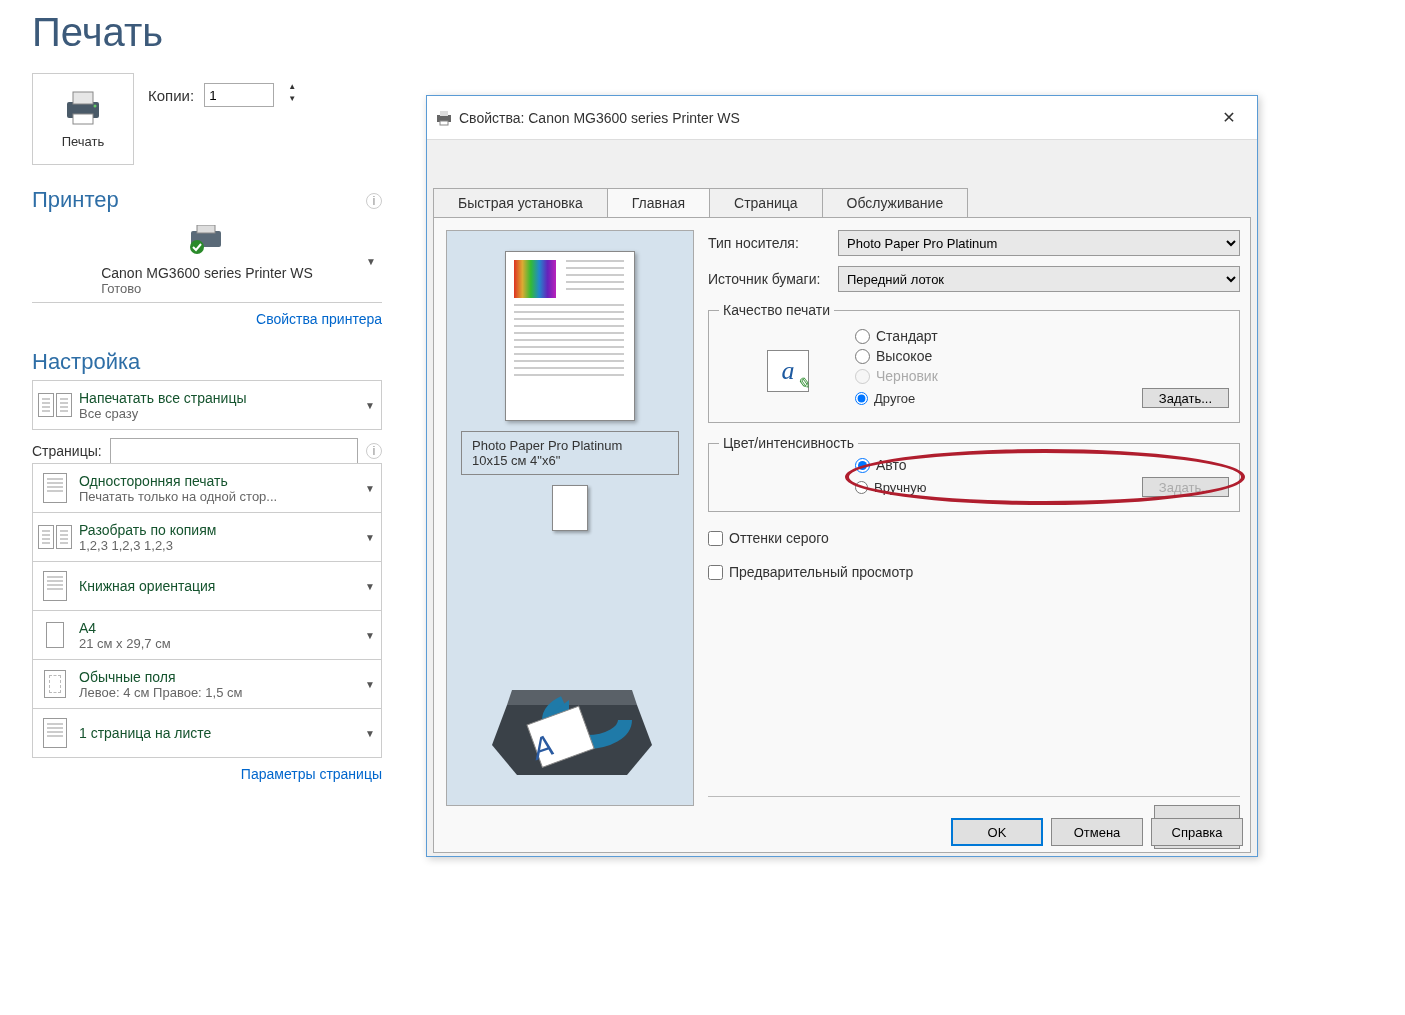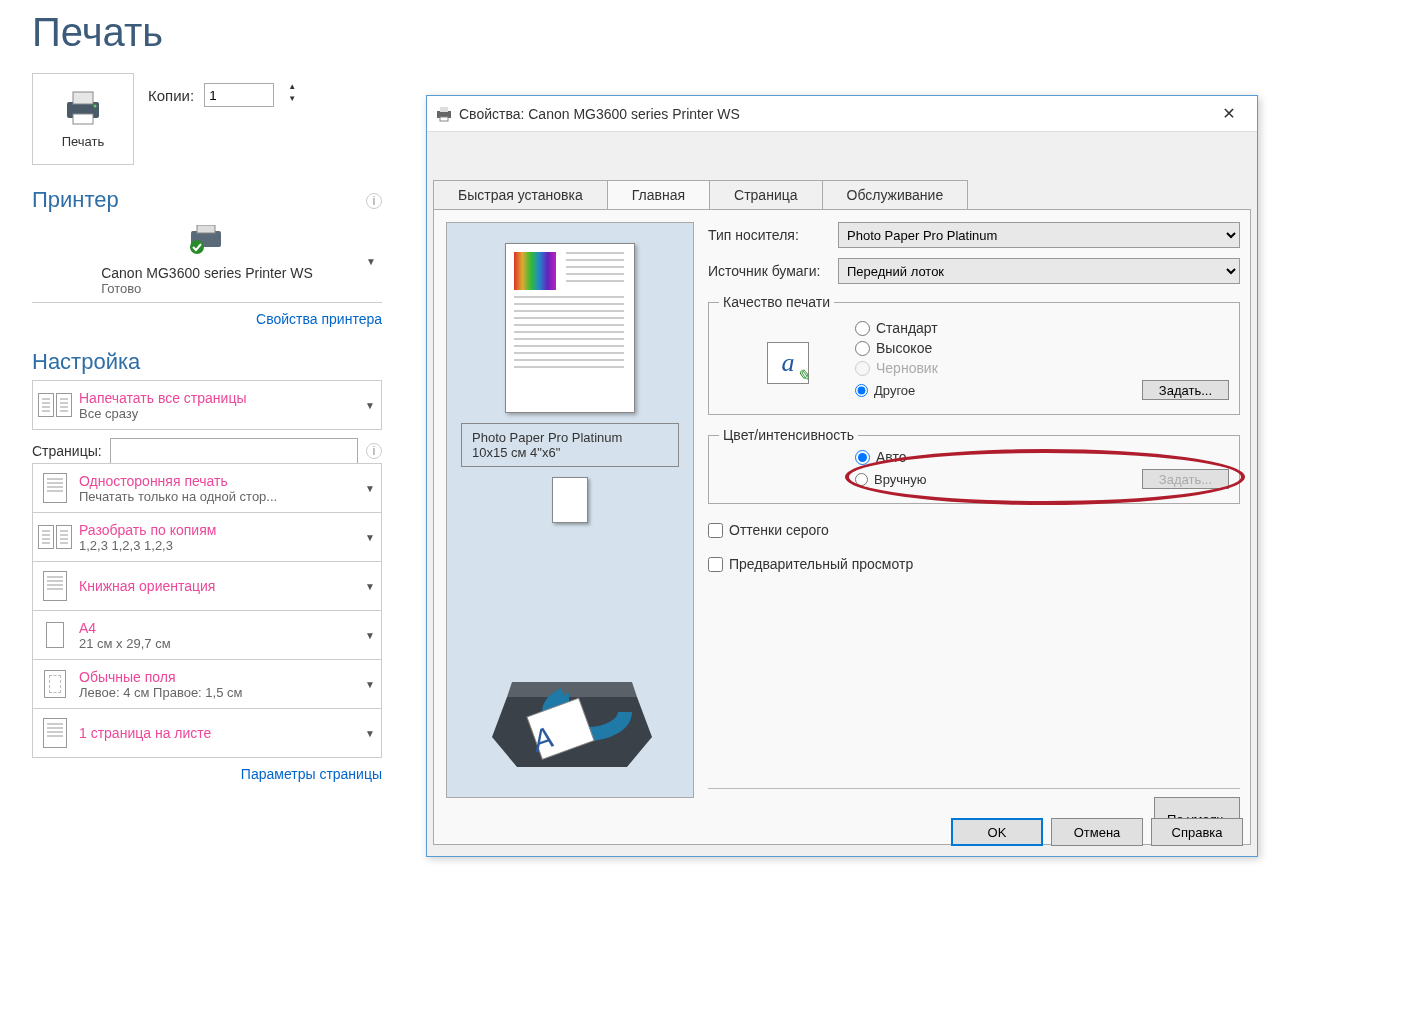--- a/index.html
+++ b/index.html
@@ -22,30 +22,30 @@
 .printer-drop { border-bottom: 1px solid #ccc; display: flex; align-items: center; gap: 10px; padding: 6px 2px; cursor: pointer; position: relative; flex-direction: column; }
 .printer-icon-wrap { position: relative; width: 40px; height: 30px; }
 .printer-text .line1 { font-size: 14px; color: #333; }
 .printer-text .line2 { font-size: 13px; color: #666; }
 .drop-arrow { position: absolute; right: 6px; top: 50%; transform: translateY(-50%); font-size: 10px; color: #555; }
 
 .link-right { text-align: right; color: #0066cc; font-size: 14px; margin-top: 8px; cursor: pointer; }
 
 .setting-row { border: 1px solid #ccc; display: flex; align-items: center; gap: 10px; padding: 8px 8px; position: relative; cursor: pointer; margin-top: -1px; }
 .setting-row .icon-box { width: 28px; height: 32px; display: flex; align-items: center; justify-content: center; }
-.setting-row .txt .line1 { font-size: 14px; color: #ec4899; }
+.setting-row .txt .line1 { font-size: 14px; color: #14532d; }
 .setting-row .txt .line2 { font-size: 13px; color: #666; white-space: nowrap; overflow: hidden; text-overflow: ellipsis; max-width: 260px; }
 
 .pages-row { display: flex; align-items: center; gap: 8px; margin-top: 8px; }
 .pages-label { font-size: 14px; }
 .pages-input { flex: 1; height: 26px; border: 1px solid #aaa; padding: 0 4px; }
 
 
 .dialog { position: absolute; left: 426px; top: 95px; width: 832px; height: 762px; border: 1px solid #5a9bd5; background: #f0f0f0; box-shadow: 2px 2px 8px rgba(0,0,0,0.2); }
-.titlebar { height: 36px; background: #fff; display: flex; align-items: center; padding: 0 8px; border-bottom: 1px solid #ddd; }
+.titlebar { height: 44px; background: #fff; display: flex; align-items: center; padding: 0 8px; border-bottom: 1px solid #ddd; }
 .titlebar-title { flex: 1; font-size: 14px; color: #333; padding-left: 6px; }
 .close-x { width: 40px; height: 28px; text-align: center; line-height: 28px; font-size: 16px; cursor: pointer; }
 
 .tab-strip { display: flex; background: #f0f0f0; padding: 8px 6px 0 6px; }
 .tab { padding: 6px 24px; border: 1px solid #aaa; border-bottom: none; background: #f0f0f0; margin-right: -1px; font-size: 14px; cursor: pointer; margin-top: 40px; }
 .tab.active { background: #f9f9f9; position: relative; z-index: 2; text-align: center; }
 .tab-panel { border: 1px solid #aaa; margin: 0 6px 6px 6px; background: #f9f9f9; height: 636px; position: relative; }
 
 
 .preview-col { position: absolute; left: 12px; top: 12px; width: 248px; height: 576px; background: #d5e2ed; border: 1px solid #aaa; }

